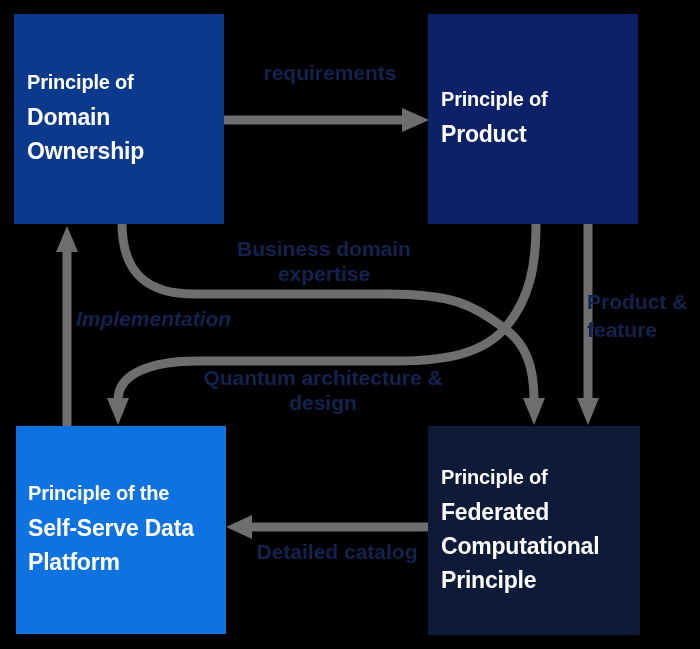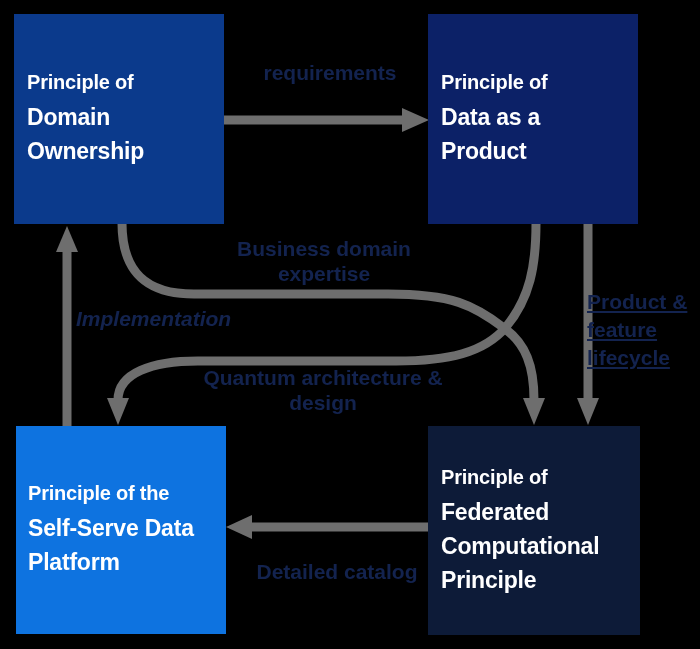--- a/index.html
+++ b/index.html
@@ -61,22 +61,22 @@
     font-weight: 700;
     font-size: 21px;
     line-height: 25px;
     text-align: center;
   }
   .arrow-label span { display: block; }
   #label-business-requirements      { left: 230px; top: 60px;  width: 200px; }
   #label-business-domain-expertise  { left: 224px; top: 236px; width: 200px; }
   #label-implementation             { left: 76px;  top: 306px; width: 148px; font-style: italic; }
   #label-quantum-architecture       { left: 192px; top: 365px; width: 262px; }
-  #label-product-feature-lifecycle  { left: 587px; top: 288px; width: 112px; text-align: left; line-height: 28px; text-decoration: underline; }
-  #label-detailed-catalog           { left: 246px; top: 559px; width: 182px; }
+  #label-product-feature-lifecycle  { left: 587px; top: 288px; width: 112px; text-align: left; line-height: 28px; }
+  #label-detailed-catalog           { left: 246px; top: 539px; width: 182px; }
 </style>
 </head>
 <body>
 
 <div id="canvas">
 
   <svg id="arrow-layer" viewBox="0 0 700 649" xmlns="http://www.w3.org/2000/svg">
 
     <g>
       <line class="arrow-line" x1="224" y1="120" x2="403" y2="120"></line>
@@ -118,21 +118,20 @@
   </svg>
 
   <div class="box" id="box-domain-ownership">
     <div class="pretitle">Principle of</div>
     <div class="title-line">Domain</div>
     <div class="title-line">Ownership</div>
   </div>
 
   <div class="box" id="box-data-as-a-product">
     <div class="pretitle">Principle of</div>
-    <div class="title-line">Data as a</div>
     <div class="title-line">Product</div>
   </div>
 
   <div class="box" id="box-self-serve">
     <div class="pretitle">Principle of the</div>
     <div class="title-line">Self-Serve Data</div>
     <div class="title-line">Platform</div>
   </div>
 
   <div class="box" id="box-federated">
@@ -156,20 +155,19 @@
   </div>
 
   <div class="arrow-label" id="label-quantum-architecture">
     <span>Quantum architecture &amp;</span>
     <span>design</span>
   </div>
 
   <div class="arrow-label" id="label-product-feature-lifecycle">
     <span>Product &amp;</span>
     <span>feature</span>
-    <span>lifecycle</span>
   </div>
 
   <div class="arrow-label" id="label-detailed-catalog">
     <span>Detailed catalog</span>
   </div>
 
 </div>
 
 </body></html>

